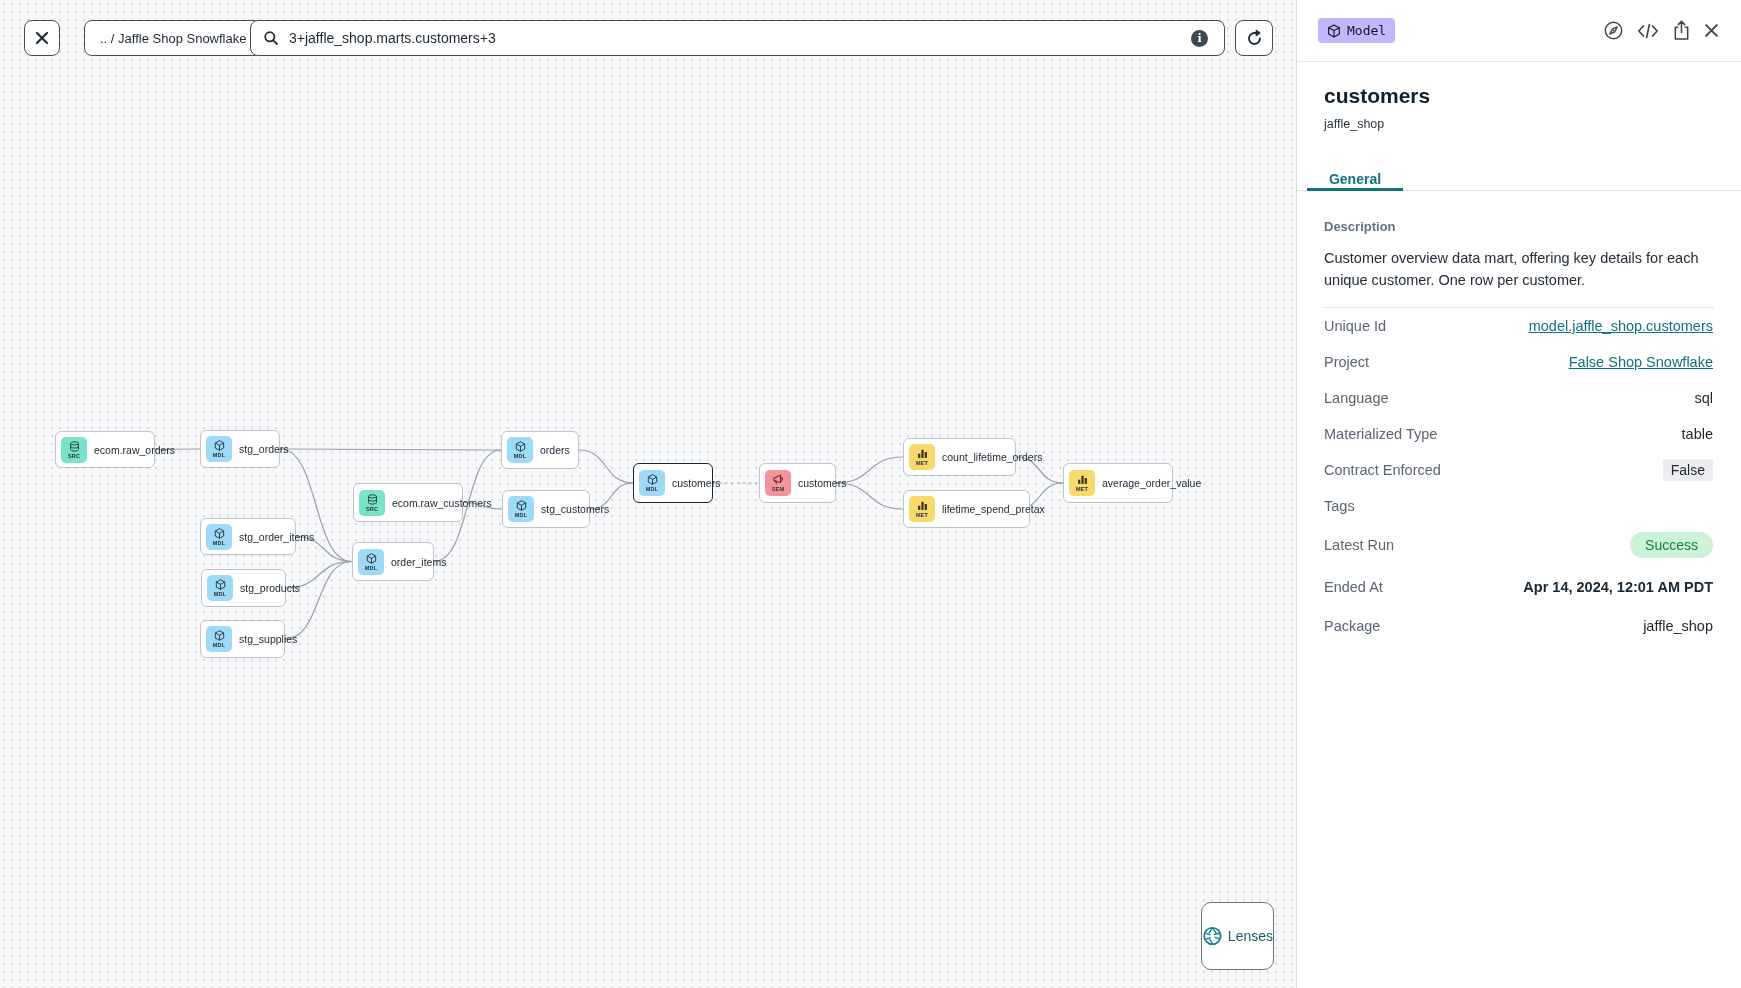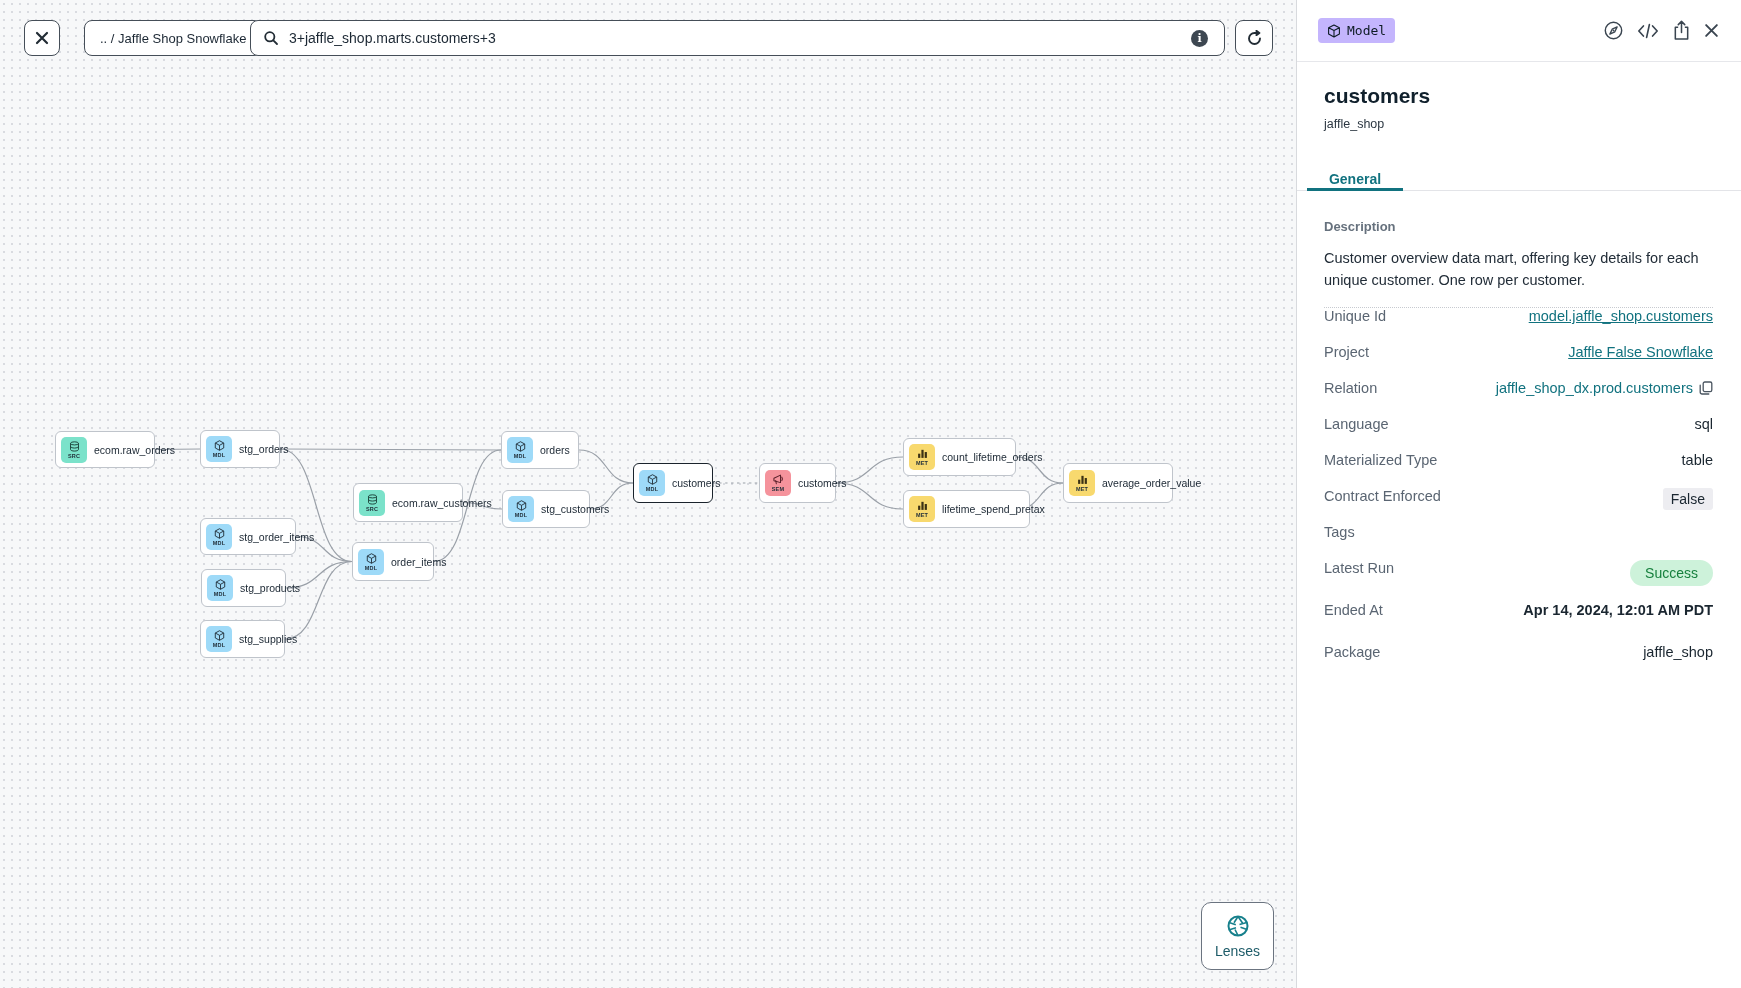--- a/index.html
+++ b/index.html
@@ -50,21 +50,21 @@
     width:26px;height:26px;border-radius:5px;flex:0 0 auto;
     display:flex;flex-direction:column;align-items:center;justify-content:center;gap:0px;
   }
   .node .chip svg{display:block;}
   .node .chip .chip-label{font:700 5.5px "Liberation Sans",sans-serif;color:#22303a;letter-spacing:.2px;line-height:6px;margin-top:1px;}
   .node .nlabel{font-size:10.5px;color:#1b2733;white-space:nowrap;}
   
   .lenses{
     position:absolute;left:1201px;top:902px;width:73px;height:68px;background:#fff;
     border:1.5px solid #6b7480;border-radius:10px;box-sizing:border-box;cursor:pointer;
-    display:flex;flex-direction:column;align-items:center;justify-content:center;gap:5px;
+    display:flex;flex-direction:row;align-items:center;justify-content:center;gap:5px;
   }
   .lenses .llabel{font-size:14px;color:#1d5b68;}
   
   .panel{
     position:absolute;left:1296px;top:0;width:445px;height:988px;background:#fff;
     border-left:1px solid #d8dade;box-sizing:border-box;
   }
   .panel-head{
     height:62px;border-bottom:1px solid #e6e7eb;box-sizing:border-box;
     display:flex;align-items:center;padding:0 22px 0 21px;
@@ -83,21 +83,21 @@
     padding:10px 0 3px;width:96px;text-align:center;font-size:14px;font-weight:700;
     color:#11727f;cursor:pointer;position:relative;
   }
   .tab.active:after{
     content:"";position:absolute;left:0;right:0;bottom:-1px;height:3px;background:#11727f;
   }
   .p-content{padding:0 28px 0 27px;}
   .desc-label{margin-top:28px;font-size:13px;font-weight:700;color:#66717d;}
   .desc-text{margin-top:13px;font-size:14.5px;line-height:22px;color:#222d38;}
   .dotted-div{border-bottom:1px dotted #c7cad0;margin-top:16px;}
-  .drow{display:flex;align-items:flex-start;height:36px;}
+  .drow{display:flex;align-items:center;height:36px;}
   .drow.tall{height:42px;gap:32px;}
   .dlabel{font-size:14.5px;color:#5a6572;}
   .dvalue{margin-left:auto;font-size:14.5px;color:#1a2630;display:flex;align-items:center;gap:6px;}
   .dvalue.link a,.dvalue a{color:#11727f;text-decoration:underline;cursor:pointer;}
   .dvalue .teal{color:#11727f;cursor:pointer;}
   .badge-gray{background:#ededf1;border-radius:3px;padding:3px 8px;color:#1a2630;font-size:14px;}
   .pill-green{background:#cdf2da;border-radius:14px;padding:5px 15px;color:#17803e;font-size:14px;}
   .strong{font-weight:700;}
   .copy-ic{cursor:pointer;display:flex;}
 </style>
@@ -345,34 +345,22 @@
 
     <div class="drow">
       <span class="dlabel">Unique Id</span>
       <span class="dvalue link">
           <a>model.jaffle_shop.customers</a>
         </span>
     </div>
     <div class="drow">
       <span class="dlabel">Project</span>
       <span class="dvalue link">
-          <a>Jaffle False Snowflake</a>
-        </span>
-    </div>
-    <div class="drow">
-      <span class="dlabel">Relation</span>
-      <span class="dvalue">
-        <span class="teal">jaffle_shop_dx.prod.customers</span>
-        <span class="copy-ic">
-          <svg width="14" height="14" viewBox="0 0 14 14">
-            <rect x="4.2" y="1" width="8.6" height="9.6" rx="1.6" fill="none" stroke="#4a5560" stroke-width="1.3"></rect>
-            <path d="M9.8 13 H3 A1.8 1.8 0 0 1 1.2 11.2 V4.2" fill="none" stroke="#4a5560" stroke-width="1.3" stroke-linecap="round"></path>
-          </svg>
-        </span>
-      </span>
+          <a>False Shop Snowflake</a>
+        </span>
     </div>
     <div class="drow">
       <span class="dlabel">Language</span>
       <span class="dvalue">sql</span>
     </div>
     <div class="drow">
       <span class="dlabel">Materialized Type</span>
       <span class="dvalue">table</span>
     </div>
     <div class="drow">

